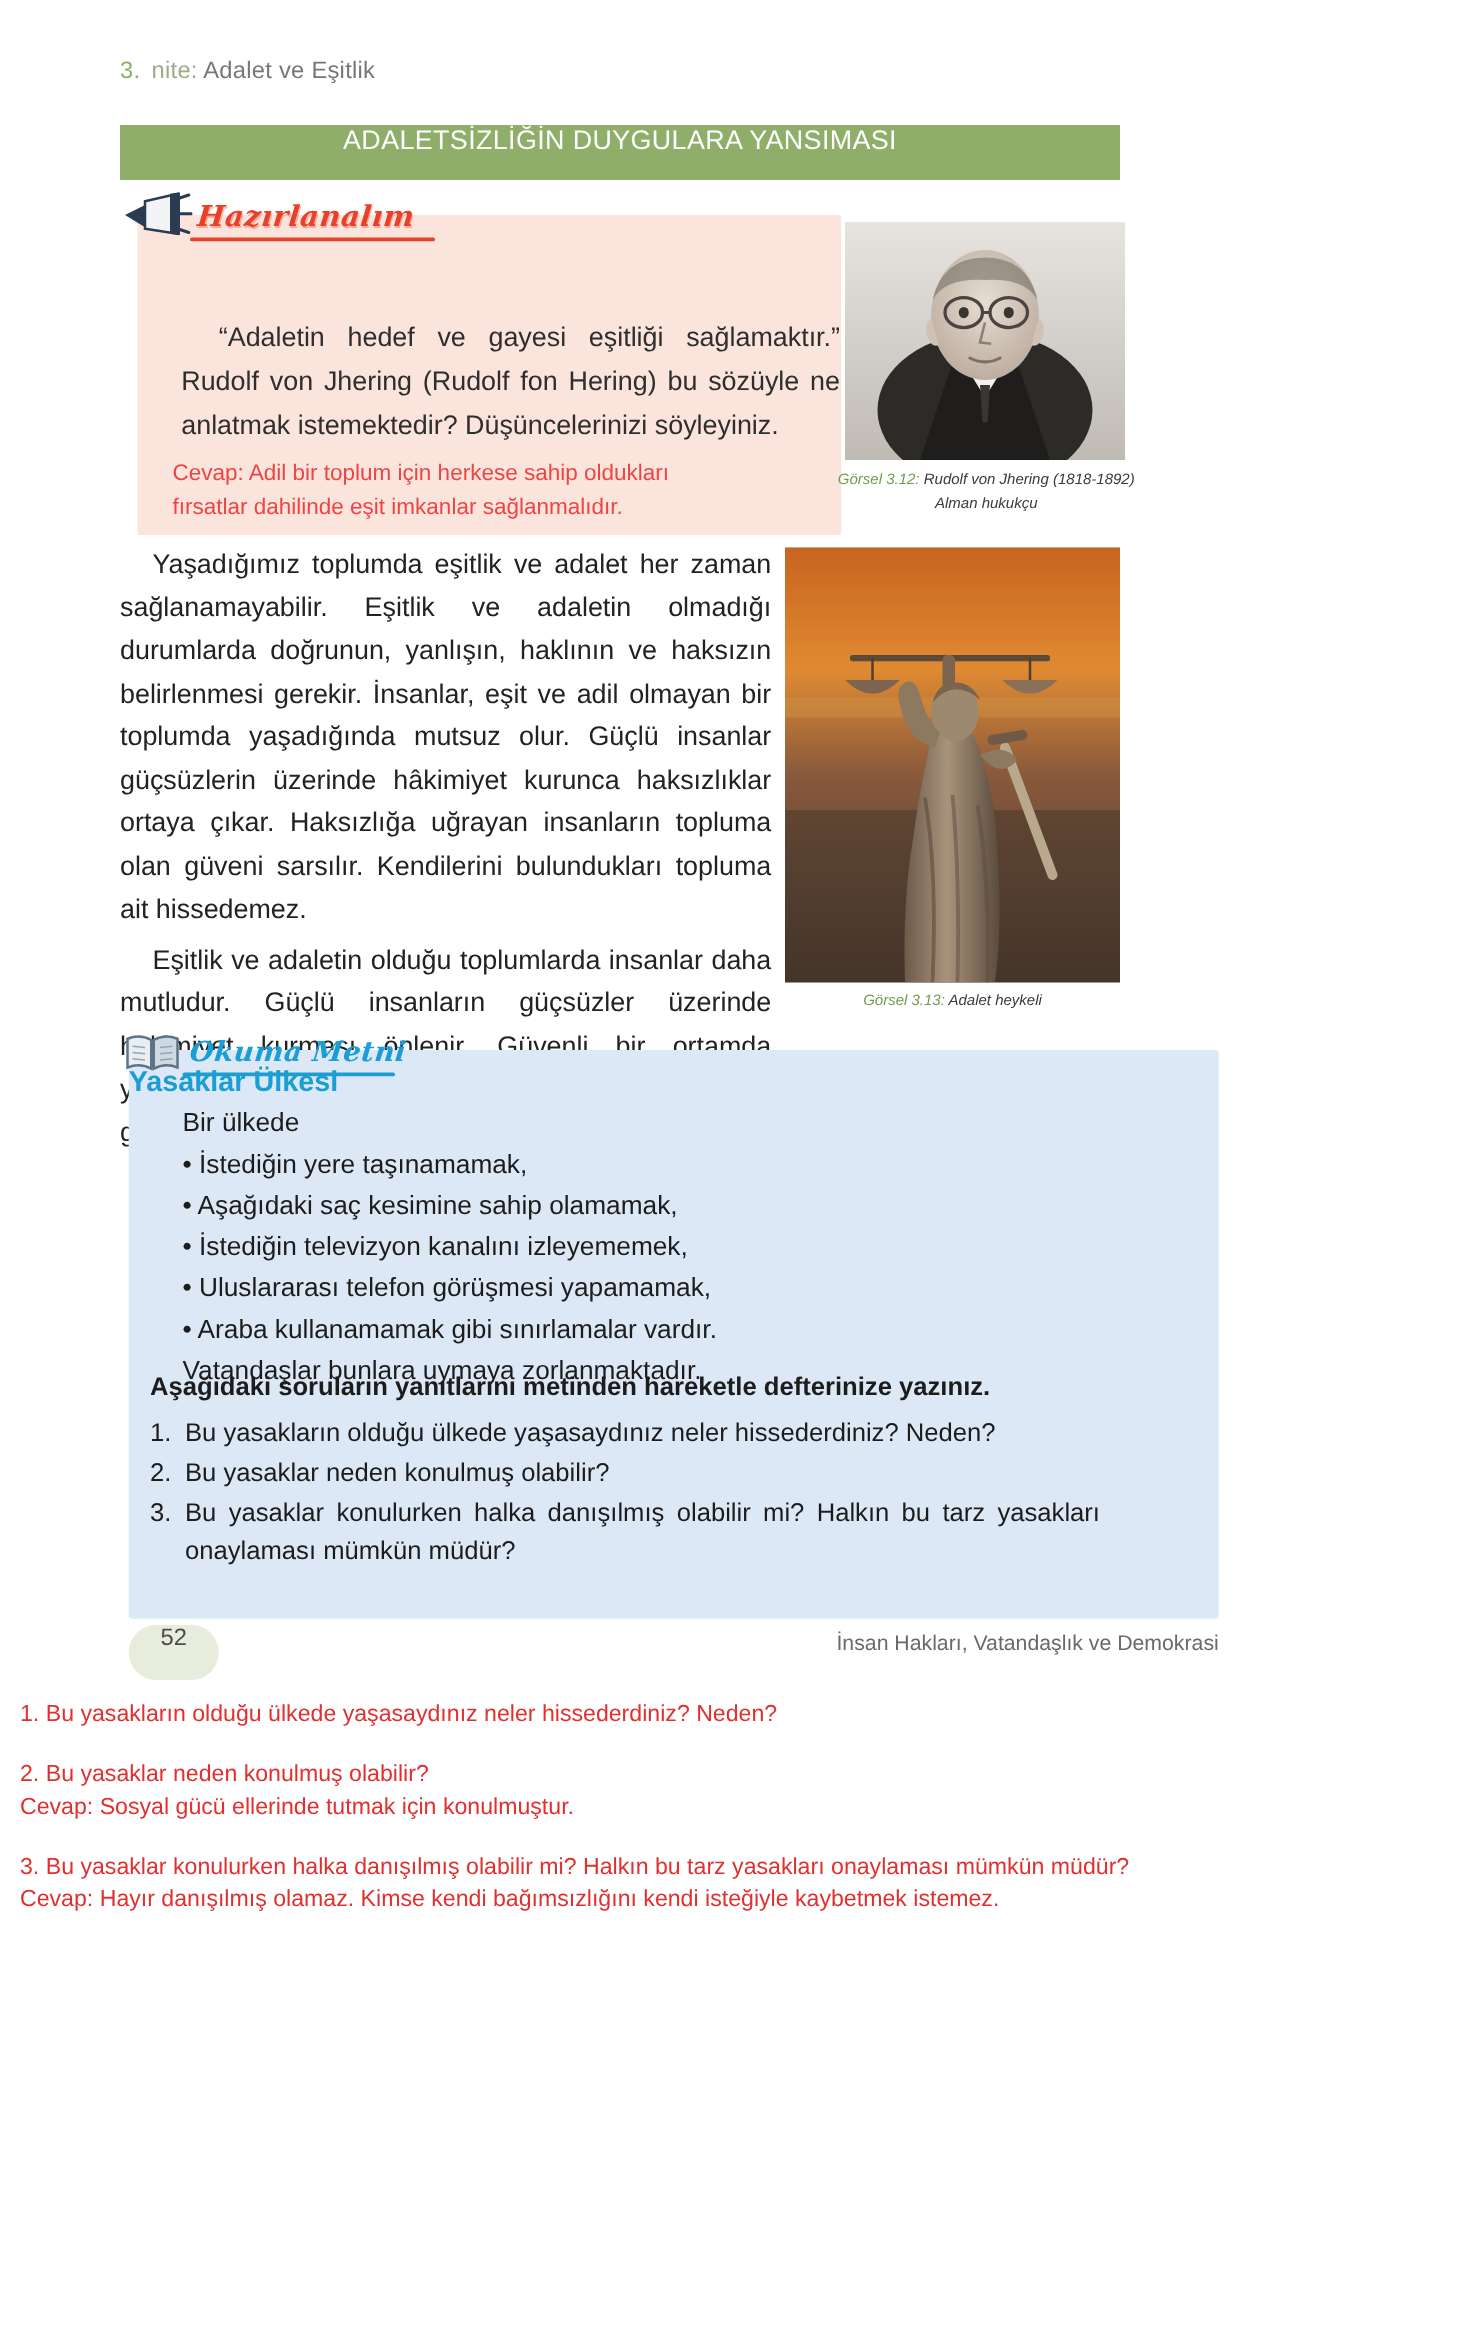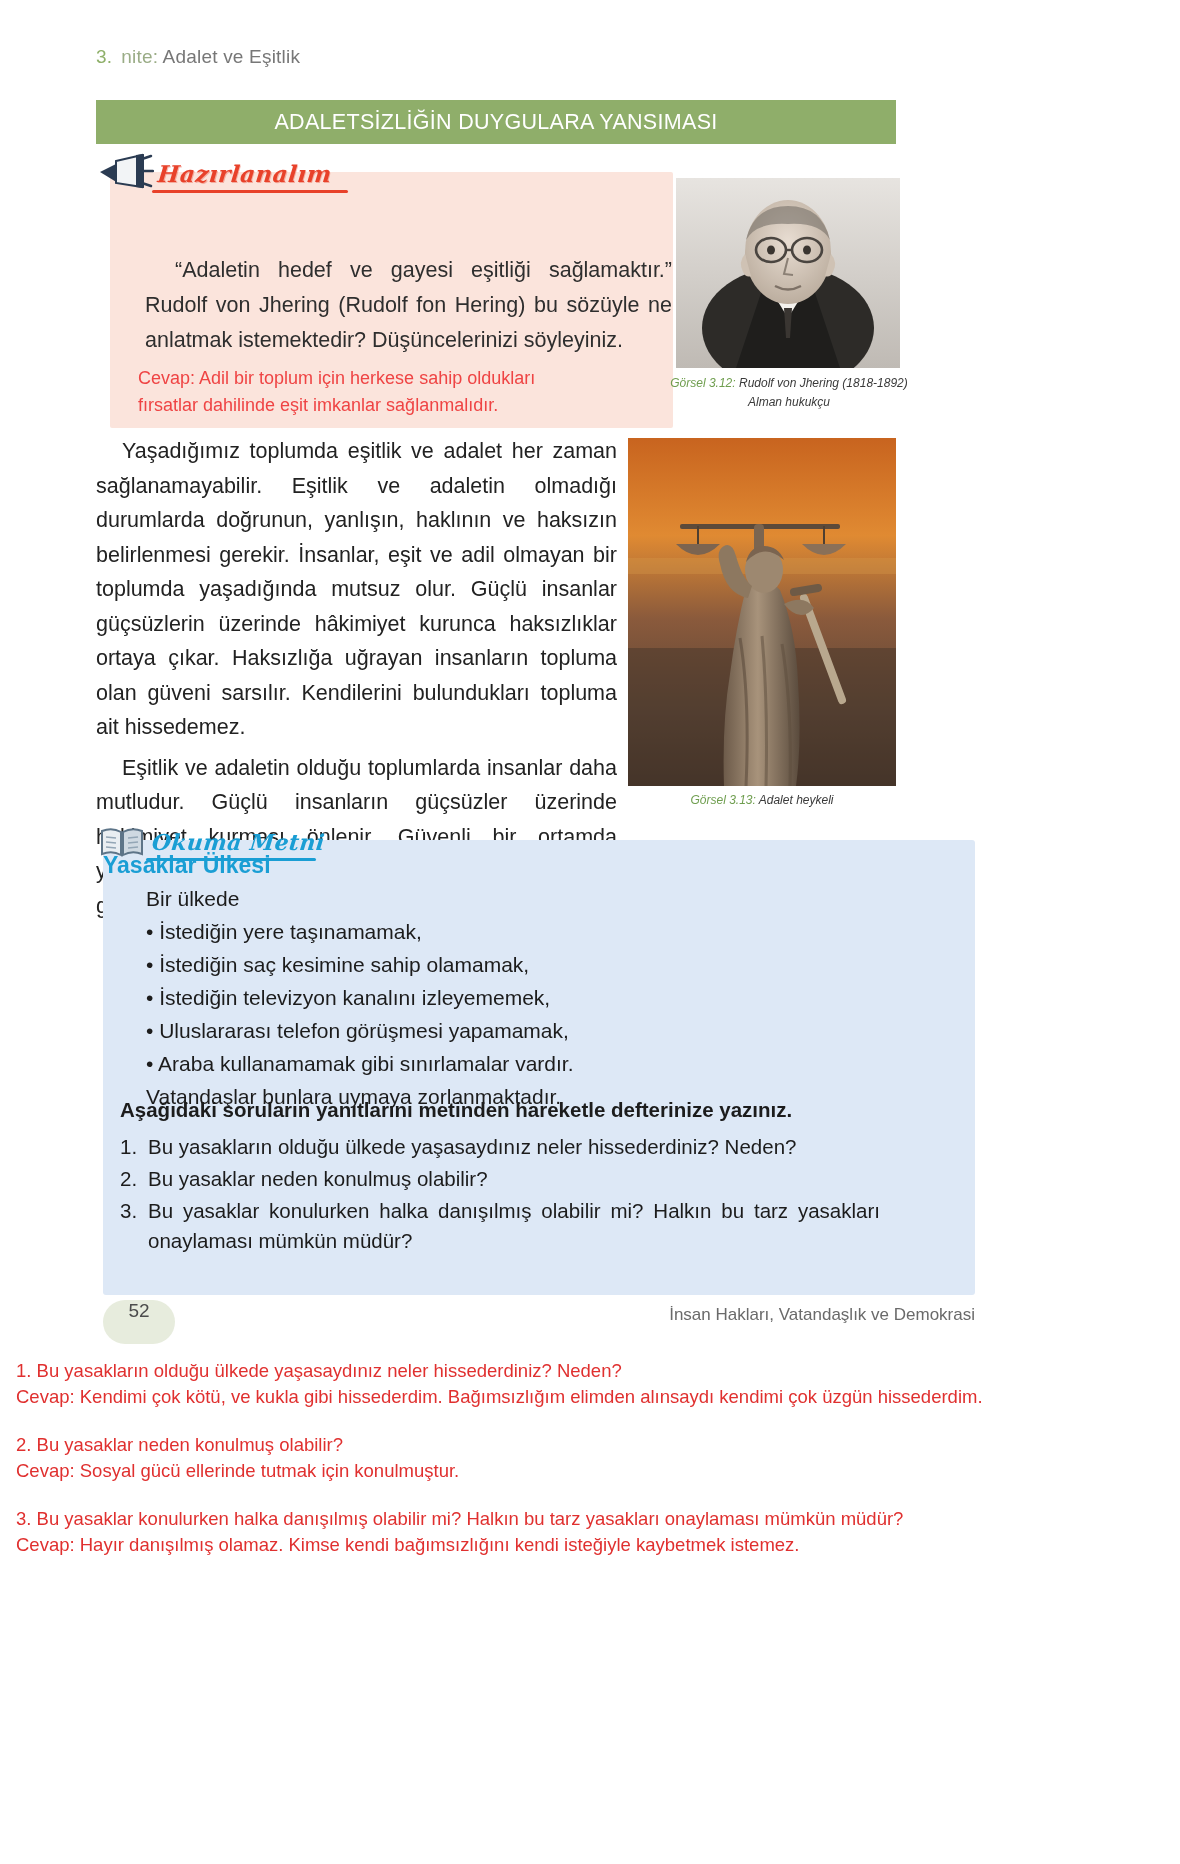--- a/index.html
+++ b/index.html
@@ -33,21 +33,20 @@
 
   
   .section-bar {
     position: absolute;
     left: 96px;
     top: 100px;
     width: 800px;
     height: 44px;
     background: #8fae6a;
     display: flex;
-    align-items: center;
     justify-content: center;
   }
   .section-bar span {
     color: #ffffff;
     font-size: 21.5px;
     letter-spacing: .3px;
     font-weight: 400;
   }
 
   
@@ -444,21 +443,21 @@
     </span>
     <span class="badge2-script">Okuma Metni</span>
     <span class="badge2-underline"></span>
   </div>
 
   <div class="reading-title">Yasaklar Ülkesi</div>
 
   <div class="reading-body">
     <div class="lead">Bir ülkede</div>
     <div>• İstediğin yere taşınamamak,</div>
-    <div>• İstediğin saç kesimine sahip olamamak,</div>
+    <div>• Aşağıdaki saç kesimine sahip olamamak,</div>
     <div>• İstediğin televizyon kanalını izleyememek,</div>
     <div>• Uluslararası telefon görüşmesi yapamamak,</div>
     <div>• Araba kullanamamak gibi sınırlamalar vardır.</div>
     <div>Vatandaşlar bunlara uymaya zorlanmaktadır.</div>
   </div>
 
   <div class="questions-head">Aşağıdaki soruların yanıtlarını metinden hareketle defterinize yazınız.</div>
 
   <div class="questions">
     <div class="q-item">
@@ -476,21 +475,20 @@
   </div>
 
   <div class="page-num">
     <span>52</span>
   </div>
   <div class="footer-title">İnsan Hakları, Vatandaşlık ve Demokrasi</div>
 
   <div class="answers">
     <div class="ans-block">
       <span class="ans-q">1. Bu yasakların olduğu ülkede yaşasaydınız neler hissederdiniz? Neden?</span>
-      <span class="ans-a">Cevap: Kendimi çok kötü, ve kukla gibi hissederdim. Bağımsızlığım elimden alınsaydı kendimi çok üzgün hissederdim.</span>
     </div>
     <div class="ans-block">
       <span class="ans-q">2. Bu yasaklar neden konulmuş olabilir?</span>
       <span class="ans-a">Cevap: Sosyal gücü ellerinde tutmak için konulmuştur.</span>
     </div>
     <div class="ans-block">
       <span class="ans-q">3. Bu yasaklar konulurken halka danışılmış olabilir mi? Halkın bu tarz yasakları onaylaması mümkün müdür?</span>
       <span class="ans-a">Cevap: Hayır danışılmış olamaz. Kimse kendi bağımsızlığını kendi isteğiyle kaybetmek istemez.</span>
     </div>
   </div>

